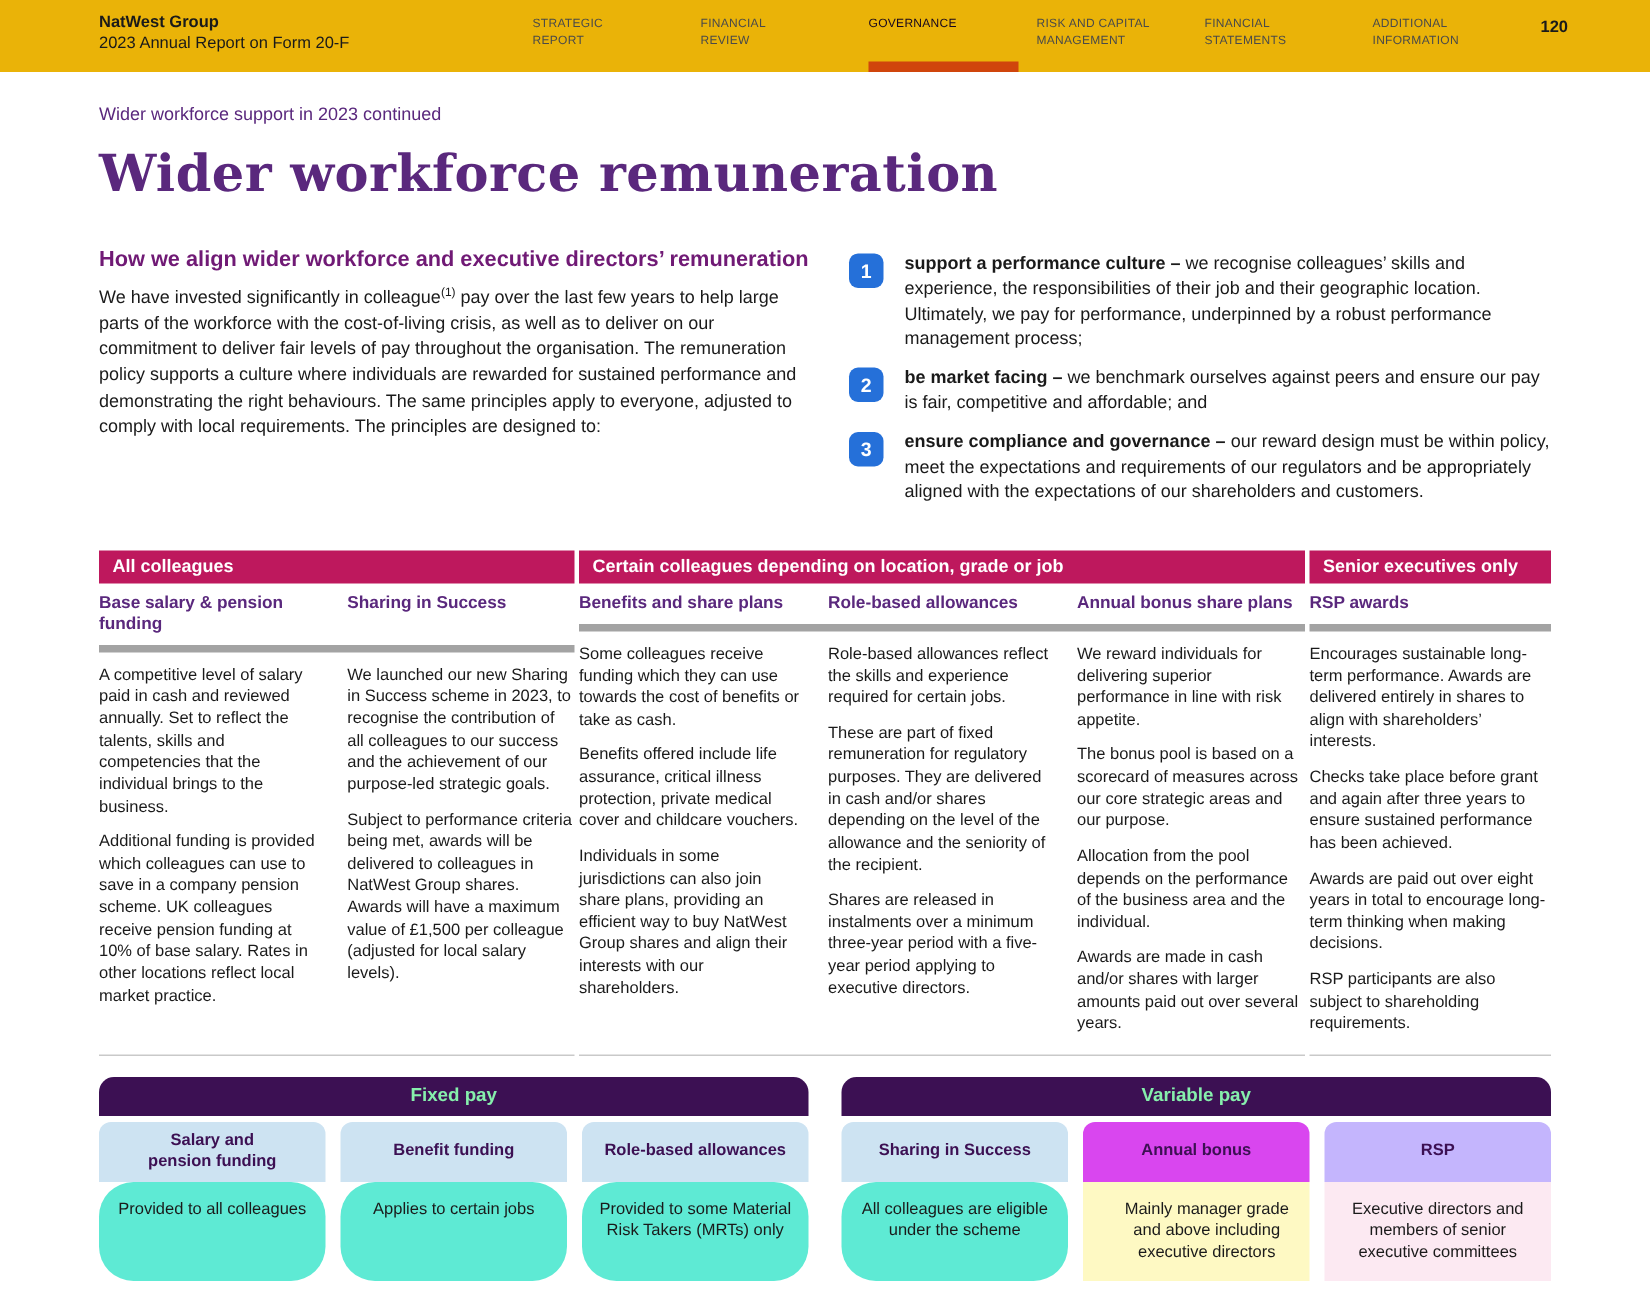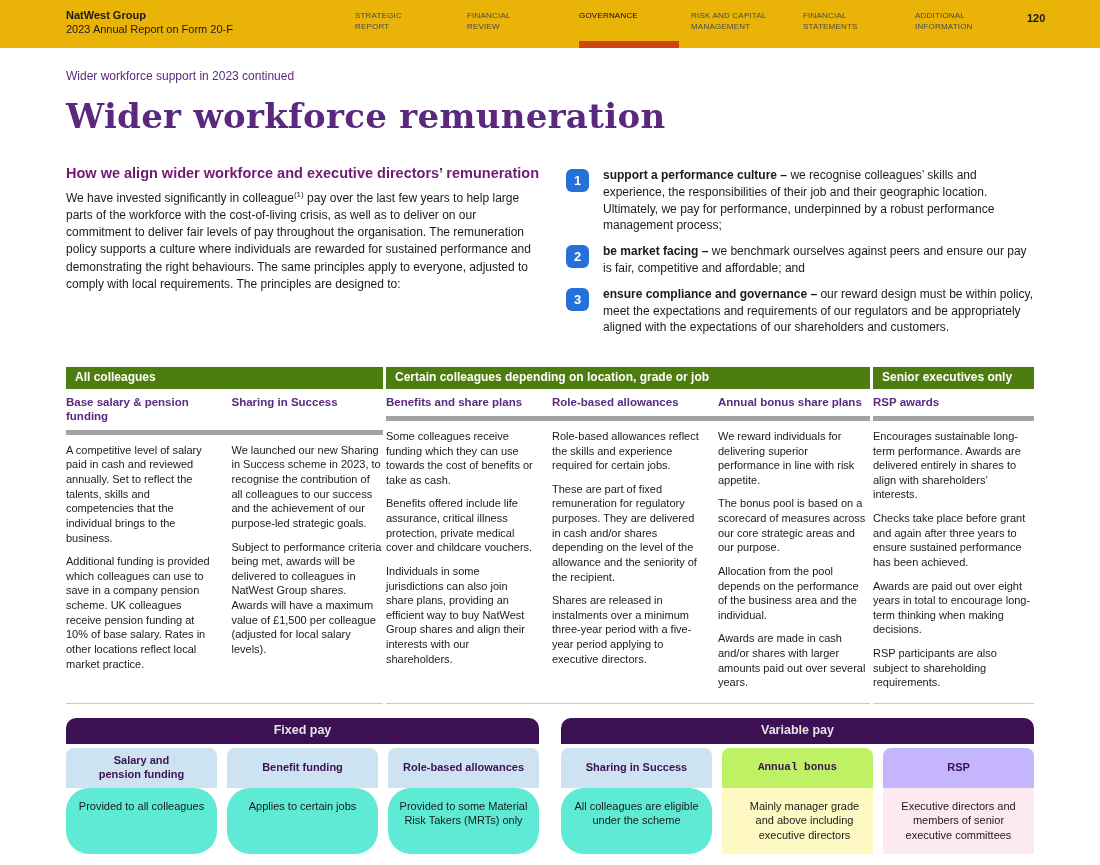--- a/index.html
+++ b/index.html
@@ -34,40 +34,40 @@
   .principle { display:flex; margin-bottom:9px; }
   .pnum { width:23px; height:23px; flex:0 0 auto; margin-top:2px; margin-right:14px; border-radius:6px;
           background:#2570d9; color:#fff; font-weight:bold; font-size:13px;
           display:flex; align-items:center; justify-content:center; }
   .ptext { font-size:12px; line-height:1.4; }
   .ptext b { font-weight:bold; }
 
   
   .rem-table { display:flex; gap:3px; margin-top:22px; }
   .tgroup { display:flex; flex-direction:column; }
-  .tgroup-header { background:#4d7c0f; color:#ffffff; font-weight:bold; font-size:12px; padding:3px 9px 5px; }
+  .tgroup-header { background:#be185d; color:#ffffff; font-weight:bold; font-size:12px; padding:3px 9px 5px; }
   .thead-row { display:grid; grid-template-columns:repeat(var(--n),1fr); gap:14px; border-bottom:5px solid #a3a3a3; }
   .thead-row h3 { font-size:11.5px; color:#5a287d; font-weight:bold; padding:7px 0 6px; line-height:1.2; }
   .tbody-row { display:grid; grid-template-columns:repeat(var(--n),1fr); gap:14px; padding:8px 0 4px;
                border-bottom:1px solid #c9c9c9; flex:1; }
   .tbody-row .cell p { font-size:11px; line-height:1.33; margin-bottom:9px; }
 
   
   .pay-diagram { display:flex; gap:22px; margin-top:14px; }
   .pay-group { flex:1 1 0; }
-  .pay-group-header { background:#3c1053; color:#e5e5e5; font-weight:bold; font-size:12.5px; text-align:center;
+  .pay-group-header { background:#3c1053; color:#86efac; font-weight:bold; font-size:12.5px; text-align:center;
                       padding:5px 0 7px; border-radius:10px 10px 0 0; }
   .pay-items { display:flex; gap:10px; margin-top:4px; }
   .pay-item { flex:1 1 0; display:flex; flex-direction:column; }
   .pay-item-label { height:40px; display:flex; align-items:center; justify-content:center; text-align:center;
                     font-weight:bold; font-size:11px; color:#3c1053; border-radius:8px 8px 0 0;
                     white-space:pre-line; line-height:1.25; padding:0 6px; }
   .pay-item-desc { flex:1; min-height:66px; font-size:11px; text-align:center; padding:11px 10px; line-height:1.32; }
   .blue   .pay-item-label { background:#cde3f2; } .blue   .pay-item-desc { background:#5eead4;border-radius:23px; }
-  .purple .pay-item-label { background:#bef264;font-family:Liberation Mono, monospace; } .purple .pay-item-desc { background:#fef9c3;padding-left:24px; }
+  .purple .pay-item-label { background:#d946ef; } .purple .pay-item-desc { background:#fef9c3;padding-left:24px; }
   .pink   .pay-item-label { background:#c4b5fd; } .pink   .pay-item-desc { background:#fce9f2; }
 </style>
 </head>
 <body>
 
 <div class="page">
 
   <header class="top-bar">
     <div class="brand">
       <div class="brand-name">NatWest Group</div>

